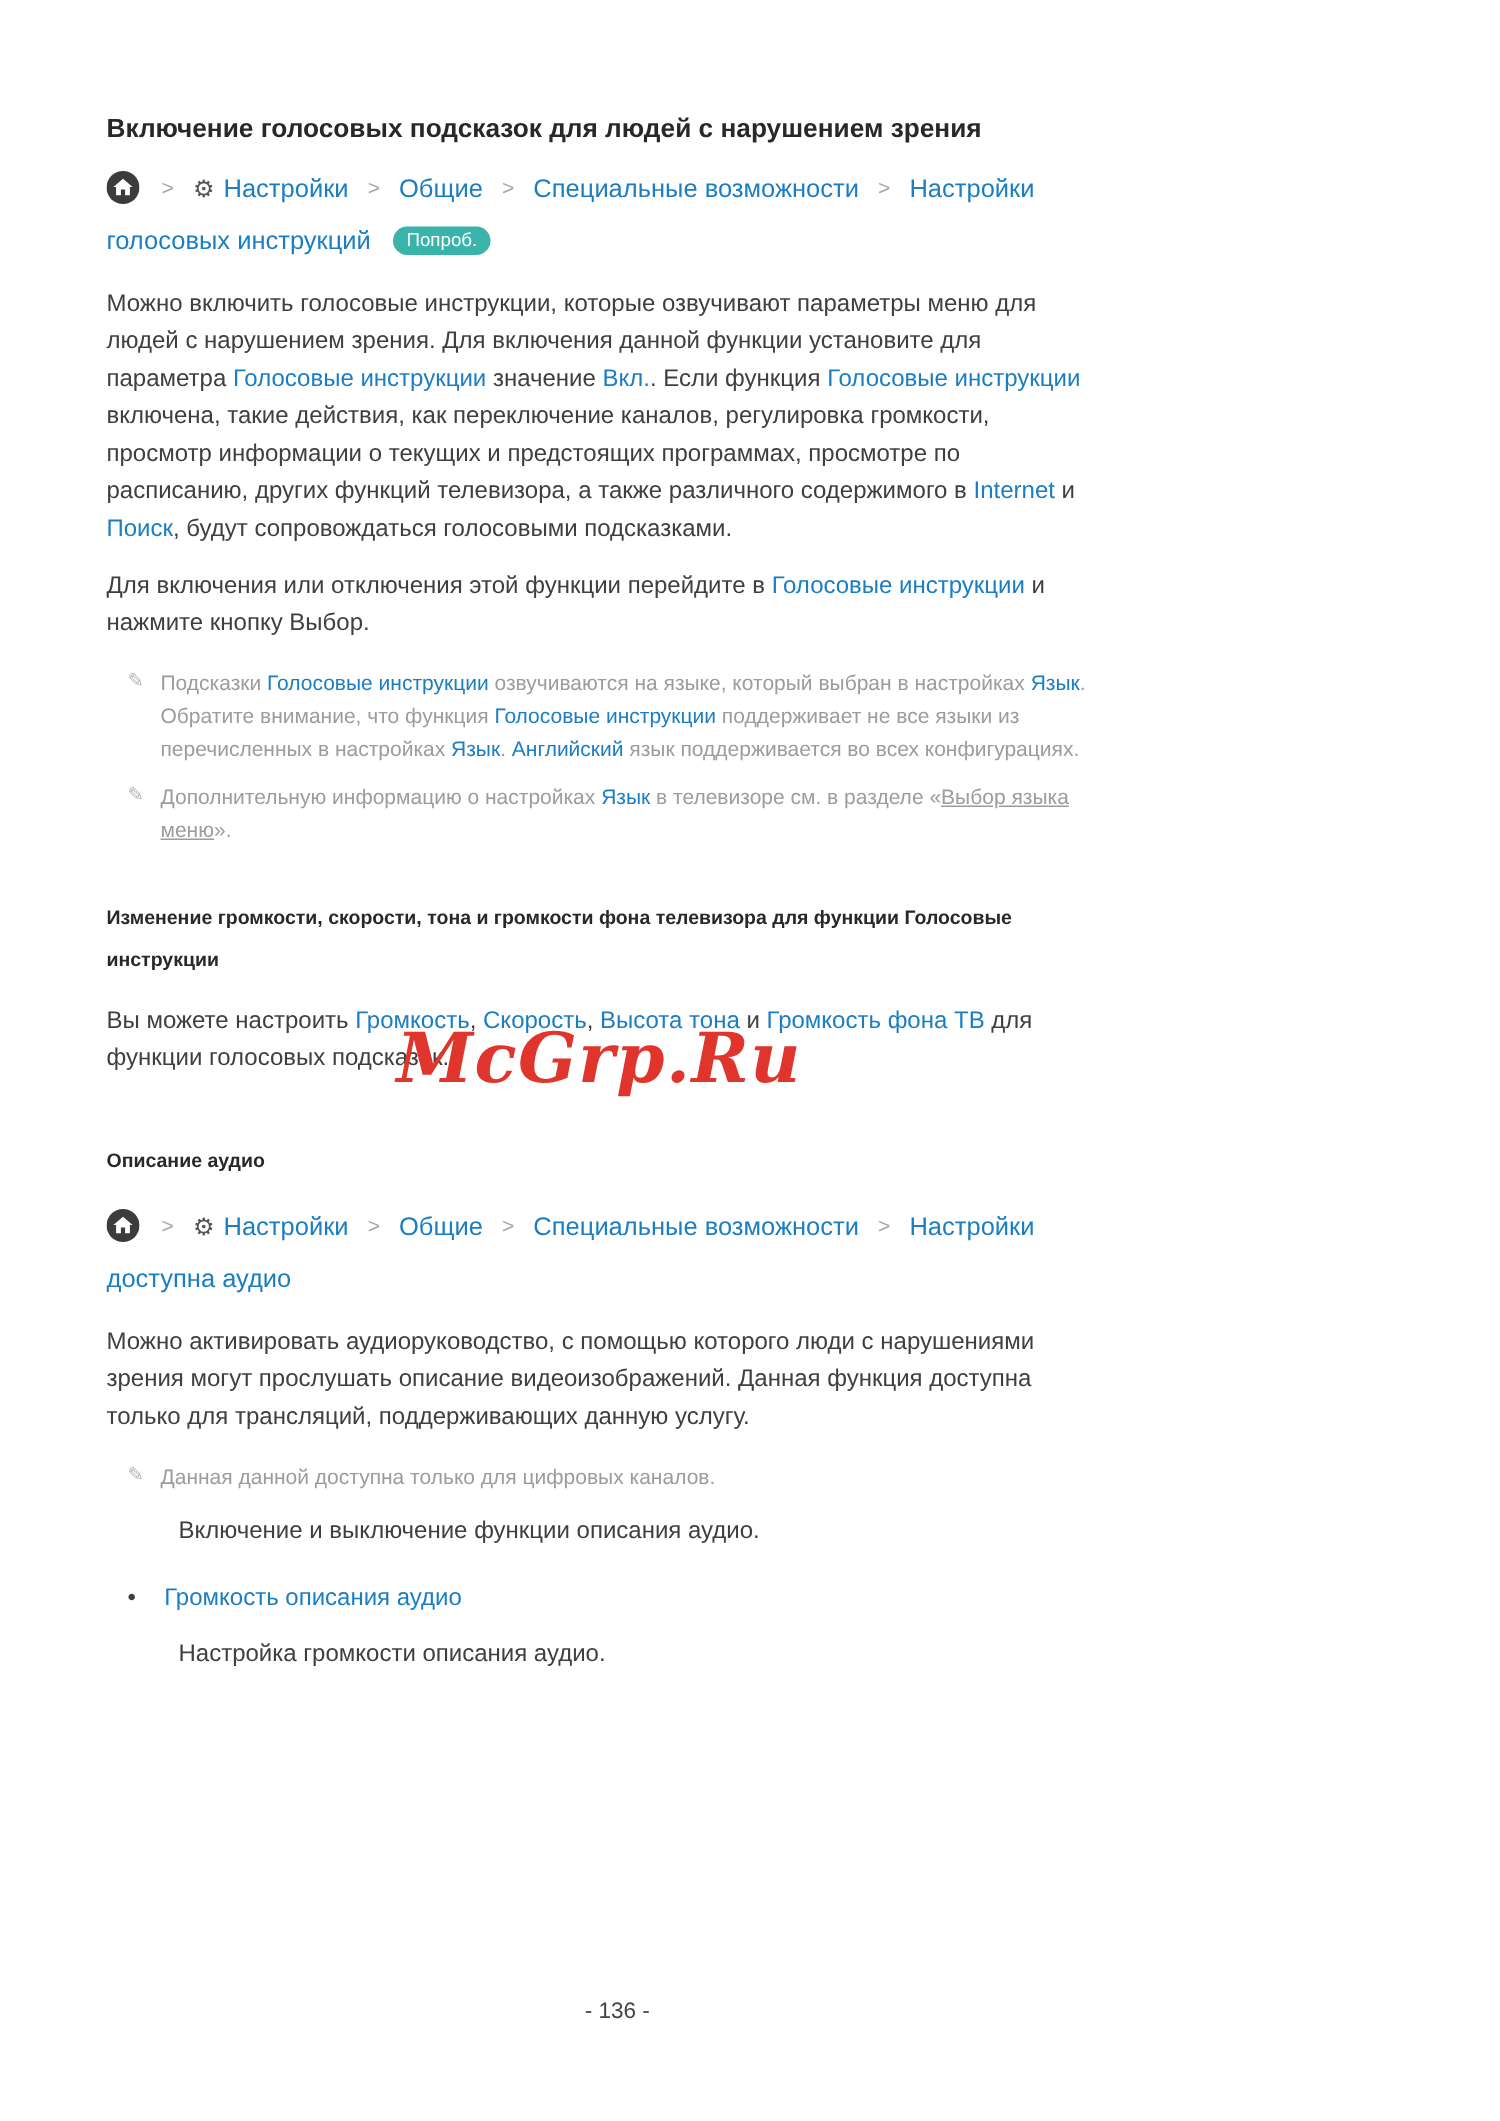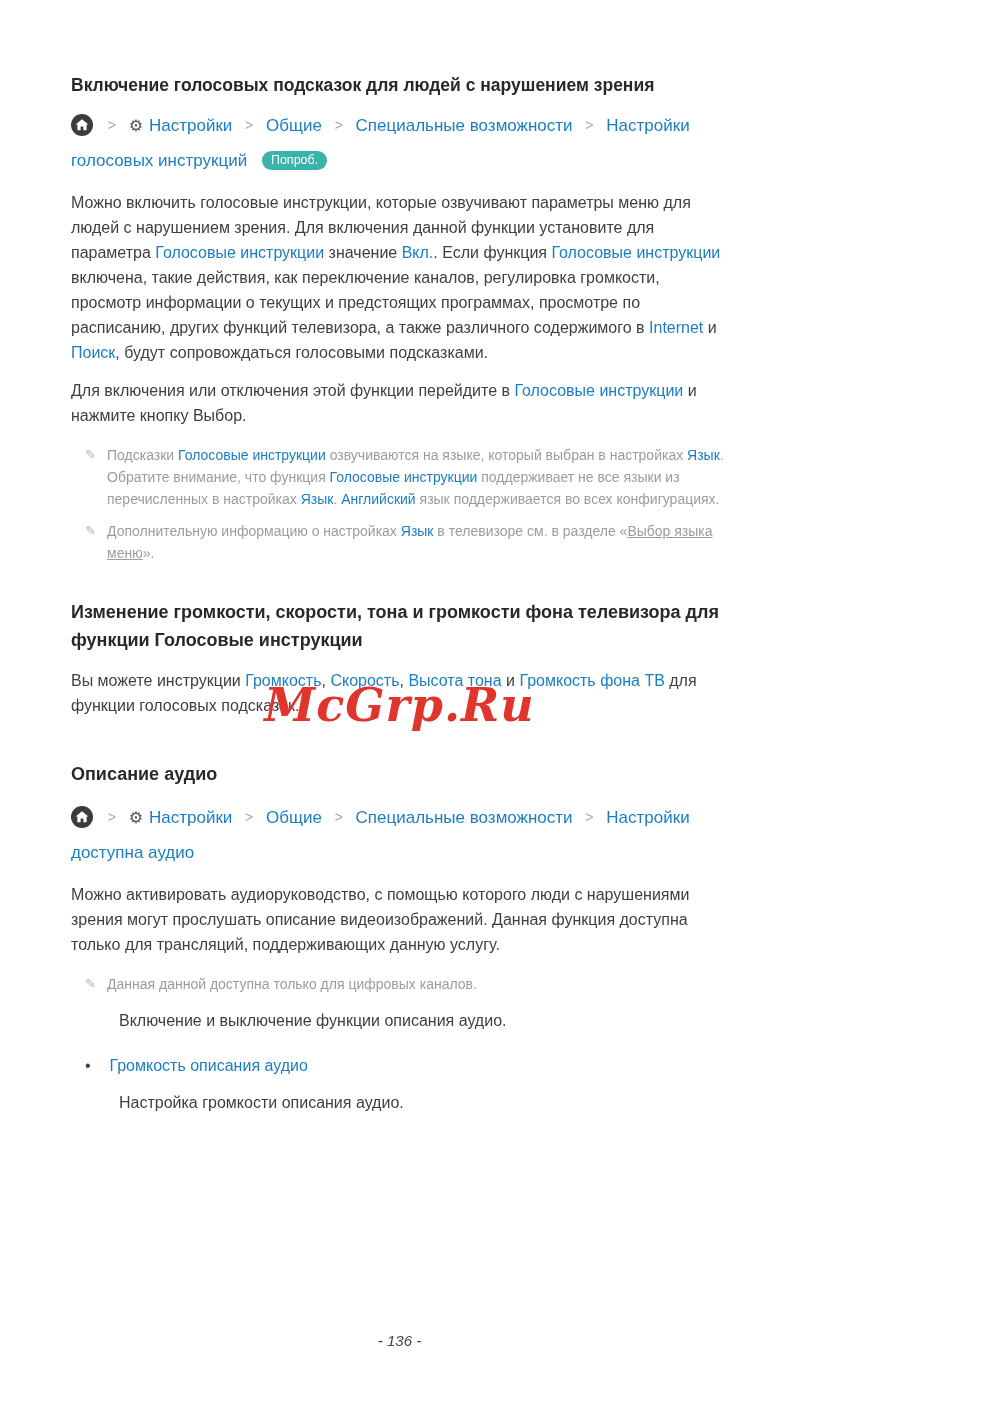--- a/index.html
+++ b/index.html
@@ -18,21 +18,21 @@
     color:#404040;
     overflow:hidden;
   }
   .content{padding:72px 70px 0 71px;}
 
   .sec-title{
     font-size:17.5px;font-weight:700;color:#282828;
     line-height:26px;margin-bottom:12px;
   }
   .sec-title2{
-    font-size:18px;font-weight:700;color:#282828;
+    font-size:13px;font-weight:700;color:#282828;
     line-height:28px;margin:34px 0 14px 0;
   }
 
   .breadcrumb{
     font-size:17px;line-height:30px;margin-bottom:14px;color:#404040;
   }
   .home{
     display:inline-block;vertical-align:-5px;margin-right:2px;cursor:pointer;
   }
   .gear{
@@ -77,22 +77,22 @@
     margin:13px 0 0 48px;max-width:800px;
   }
 
   .watermark{
     position:absolute;top:678px;left:50%;transform:translateX(-50%);
     font-family:"DejaVu Serif",serif;font-style:italic;font-weight:700;
     font-size:46px;letter-spacing:1px;color:var(--watermark);
     z-index:5;pointer-events:none;white-space:nowrap;
   }
   .footer{
-    position:absolute;top:1332px;left:0;width:100%;
-    text-align:center;font-size:15px;color:#454545;font-style:italic;
+    position:absolute;top:1332px;left:12px;width:100%;
+    text-align:center;font-size:15px;color:#454545;
   }
 </style>
 </head>
 <body>
 
 <div class="page">
   <div class="content">
 
     <h1 class="sec-title">Включение голосовых подсказок для людей с нарушением зрения</h1>
 
@@ -120,21 +120,21 @@
         <span class="pencil">✎</span>
         <span class="note-text"><span>Подсказки </span><span class="inline-link">Голосовые инструкции</span><span> озвучиваются на языке, который выбран в настройках </span><span class="inline-link">Язык</span><span>. Обратите внимание, что функция </span><span class="inline-link">Голосовые инструкции</span><span> поддерживает не все языки из перечисленных в настройках </span><span class="inline-link">Язык</span><span>. </span><span class="inline-link">Английский</span><span> язык поддерживается во всех конфигурациях.</span></span>
       </div>
       <div class="note">
         <span class="pencil">✎</span>
         <span class="note-text"><span>Дополнительную информацию о настройках </span><span class="inline-link">Язык</span><span> в телевизоре см. в разделе «</span><span class="inline-ulink">Выбор языка меню</span><span>».</span></span>
       </div>
     </div>
 
     <h2 class="sec-title2">Изменение громкости, скорости, тона и громкости фона телевизора для функции Голосовые инструкции</h2>
-    <p class="para"><span>Вы можете инструкции </span><span class="inline-link">Громкость</span><span>, </span><span class="inline-link">Скорость</span><span>, </span><span class="inline-link">Высота тона</span><span> и </span><span class="inline-link">Громкость фона ТВ</span><span> для функции голосовых подсказок.</span></p>
+    <p class="para"><span>Вы можете настроить </span><span class="inline-link">Громкость</span><span>, </span><span class="inline-link">Скорость</span><span>, </span><span class="inline-link">Высота тона</span><span> и </span><span class="inline-link">Громкость фона ТВ</span><span> для функции голосовых подсказок.</span></p>
 
     <h2 class="sec-title2" style="margin-top:42px;">Описание аудио</h2>
 
     <div class="breadcrumb">
       <span class="home"><svg width="22" height="22" viewBox="0 0 22 22">
             <circle cx="11" cy="11" r="11" fill="#3c3c3c"></circle>
             <path d="M11 5.2 L17.4 10.6 L15.6 10.6 L15.6 16.2 L12.4 16.2 L12.4 12.4 L9.6 12.4 L9.6 16.2 L6.4 16.2 L6.4 10.6 L4.6 10.6 Z" fill="#ffffff"></path>
           </svg></span>
       <span class="sep">&gt;</span>
       <span class="crumb"><span class="gear">⚙</span><span>Настройки</span></span>

